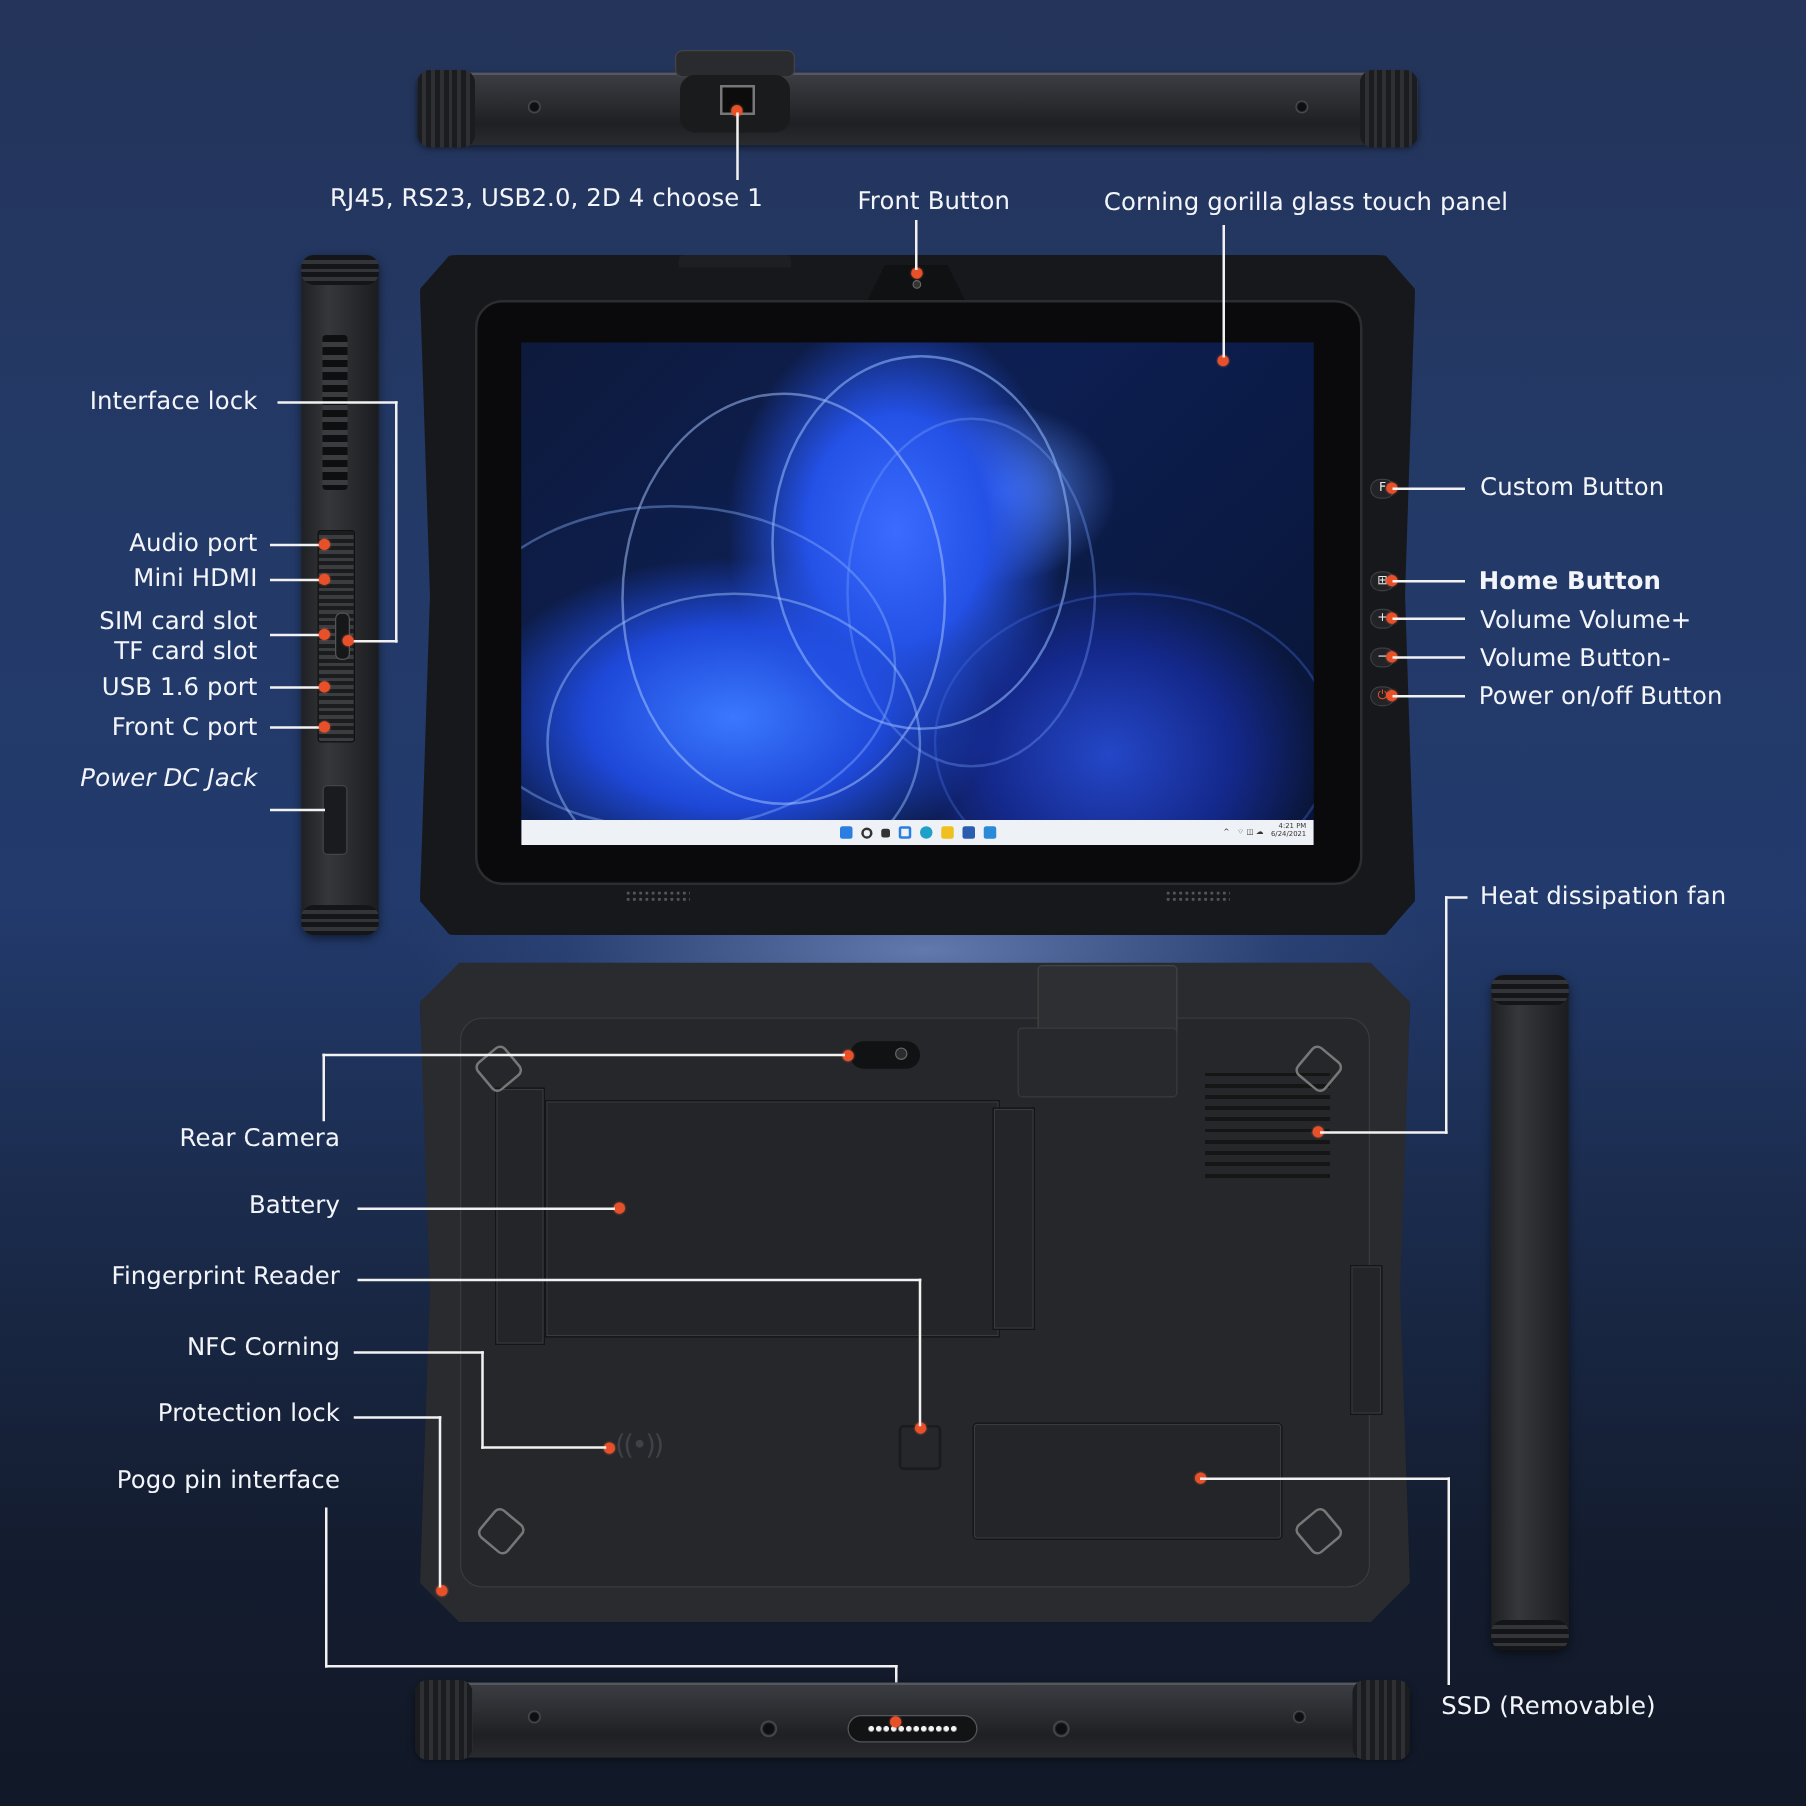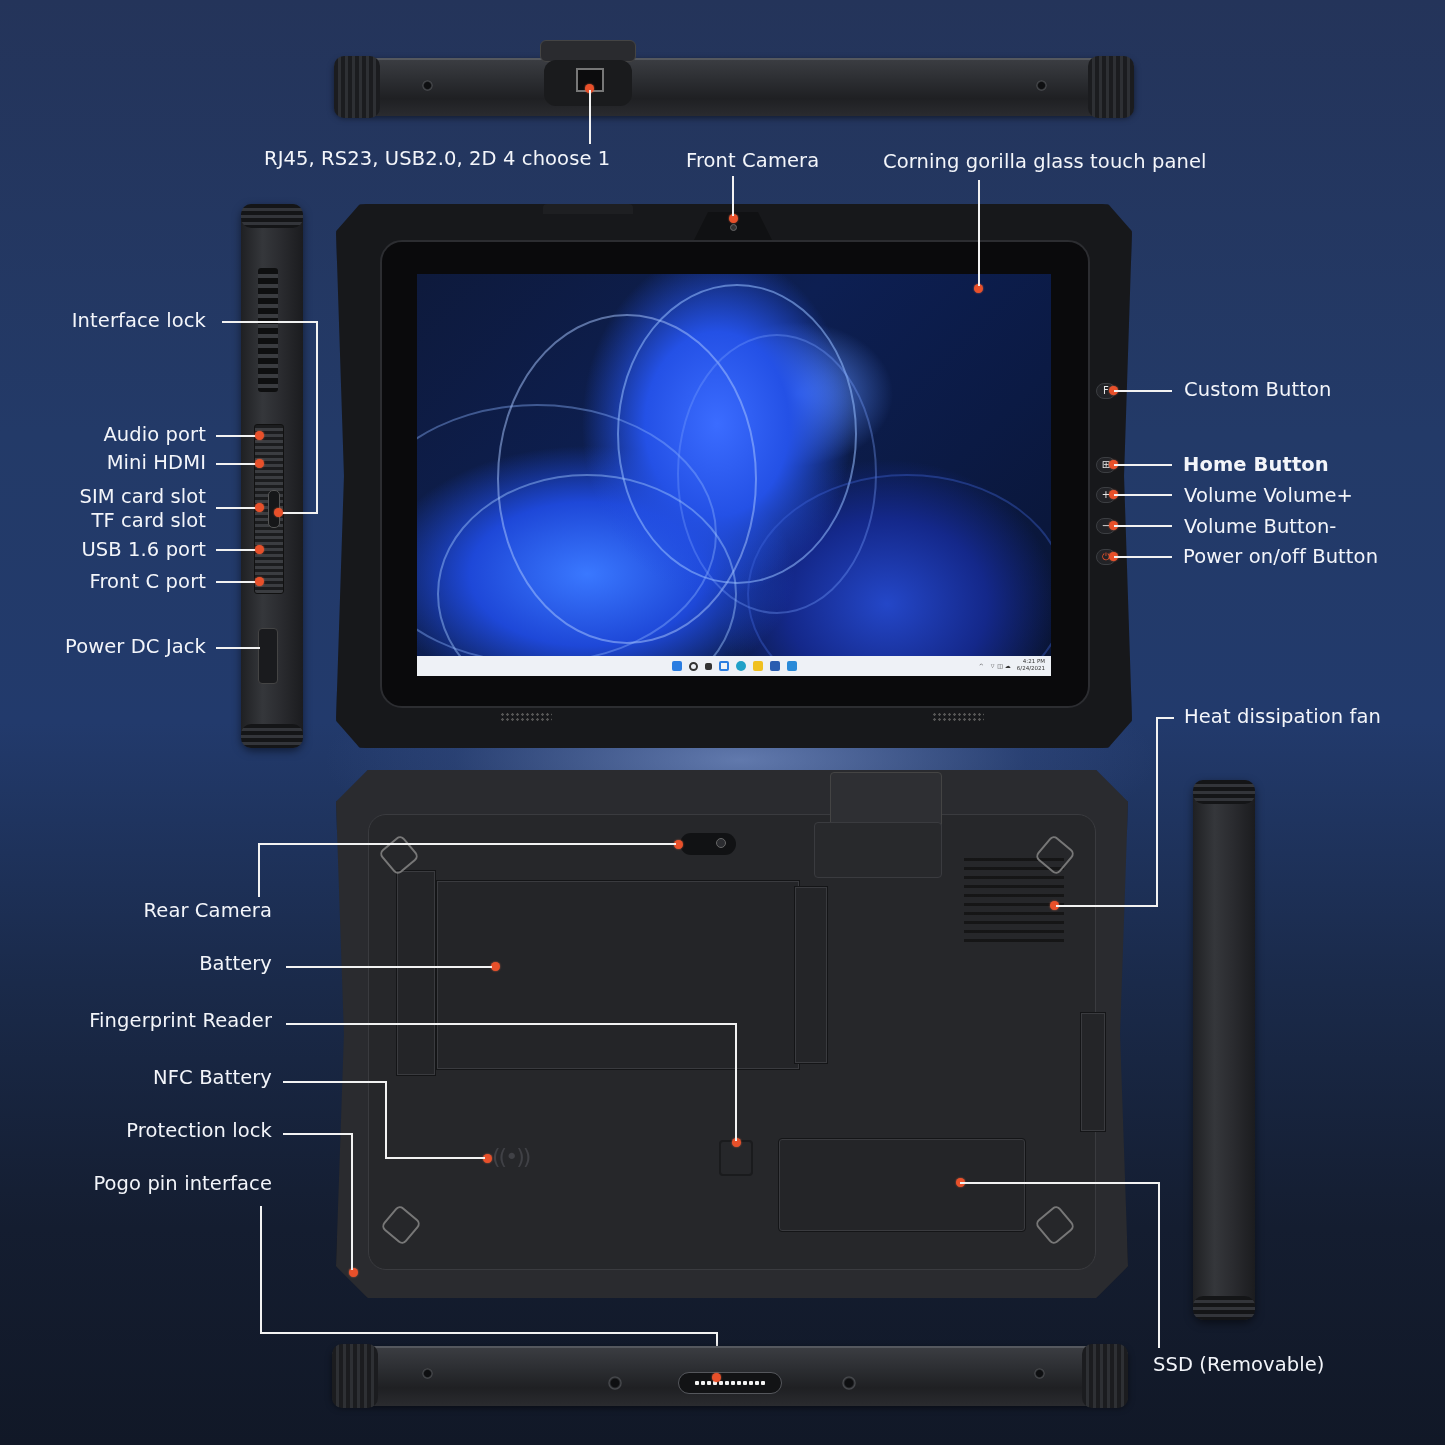--- a/index.html
+++ b/index.html
@@ -127,42 +127,42 @@
   <div class="screw" style="left:88px;top:22px;"></div>
   <div class="screw" style="left:702px;top:22px;"></div>
 </div>
 <div class="abs" style="left:540px;top:40px;width:96px;height:22px;background:#2a2b2f;border-radius:6px;border:1px solid #444;"></div>
 <div class="abs" style="left:544px;top:60px;width:88px;height:46px;background:#1a1b1d;border-radius:12px;"></div>
 <div class="abs" style="left:576px;top:68px;width:28px;height:24px;background:#0c0c0d;border:2px solid #777;"></div>
 <div class="dot" style="left:585px;top:84px;"></div>
 <div class="line" style="left:589px;top:90px;width:2px;height:54px;"></div>
 
 <div class="label" style="left:264px;top:147px;">RJ45, RS23, USB2.0, 2D 4 choose 1</div>
-<div class="label" style="left:686px;top:149px;">Front Camera</div>
+<div class="label" style="left:686px;top:149px;">Front Button</div>
 <div class="label" style="left:883px;top:150px;">Corning gorilla glass touch panel</div>
 
 <div class="side" style="left:241px;top:204px;width:62px;height:544px;">
   <div class="grip" style="top:0;"></div>
   <div class="grip" style="bottom:0;"></div>
 </div>
 
 <div class="abs" style="left:258px;top:268px;width:20px;height:124px;background:repeating-linear-gradient(180deg,#0e0f10 0 6px,#3a3c40 6px 10px);border-radius:3px;"></div>
 
 <div class="abs" style="left:254px;top:424px;width:30px;height:170px;background:repeating-linear-gradient(180deg,#1b1c1e 0 3px,#3b3d41 3px 6px);border:1px solid #111;border-radius:3px;"></div>
 <div class="abs" style="left:268px;top:490px;width:12px;height:38px;background:#161719;border:1px solid #555;border-radius:5px;"></div>
 <div class="abs" style="left:258px;top:628px;width:20px;height:56px;background:#1a1b1e;border:1px solid #444;border-radius:4px;"></div>
 
 <div class="label r" style="right:1239px;top:309px;">Interface lock</div>
 <div class="label r" style="right:1239px;top:423px;">Audio port</div>
 <div class="label r" style="right:1239px;top:451px;">Mini HDMI</div>
 <div class="label r" style="right:1239px;top:485px;">SIM card slot</div>
 <div class="label r" style="right:1239px;top:509px;">TF card slot</div>
 <div class="label r" style="right:1239px;top:538px;">USB 1.6 port</div>
 <div class="label r" style="right:1239px;top:570px;">Front C port</div>
-<div class="label r" style="right:1239px;top:635px;">Power DC Jack</div>
+<div class="label r" style="right:1239px;top:611px;font-style:italic;">Power DC Jack</div>
 
 <div class="line" style="left:222px;top:321px;width:96px;height:2px;"></div>
 <div class="line" style="left:316px;top:321px;width:2px;height:193px;"></div>
 <div class="line" style="left:278px;top:512px;width:40px;height:2px;"></div>
 <div class="dot" style="left:274px;top:508px;"></div>
 
 <div class="line" style="left:216px;top:435px;width:40px;height:2px;"></div>
 <div class="dot" style="left:255px;top:431px;"></div>
 <div class="line" style="left:216px;top:463px;width:40px;height:2px;"></div>
 <div class="dot" style="left:255px;top:459px;"></div>
@@ -290,21 +290,21 @@
 <div class="line" style="left:1056px;top:905px;width:102px;height:2px;"></div>
 <div class="line" style="left:1156px;top:717px;width:2px;height:190px;"></div>
 <div class="line" style="left:1156px;top:717px;width:18px;height:2px;"></div>
 <div class="line" style="left:960px;top:1182px;width:200px;height:2px;"></div>
 <div class="line" style="left:1158px;top:1182px;width:2px;height:166px;"></div>
 
 <div class="label" style="left:1184px;top:705px;">Heat dissipation fan</div>
 <div class="label r" style="right:1173px;top:899px;">Rear Camera</div>
 <div class="label r" style="right:1173px;top:952px;">Battery</div>
 <div class="label r" style="right:1173px;top:1009px;">Fingerprint Reader</div>
-<div class="label r" style="right:1173px;top:1066px;">NFC Battery</div>
+<div class="label r" style="right:1173px;top:1066px;">NFC Corning</div>
 <div class="label r" style="right:1173px;top:1119px;">Protection lock</div>
 <div class="label r" style="right:1173px;top:1172px;">Pogo pin interface</div>
 <div class="label" style="left:1153px;top:1353px;">SSD (Removable)</div>
 
 <div class="side" style="left:1193px;top:780px;width:62px;height:540px;">
   <div class="grip" style="top:0;"></div>
   <div class="grip" style="bottom:0;"></div>
 </div>
 
 <div class="edge" style="left:332px;top:1346px;width:796px;height:60px;">

